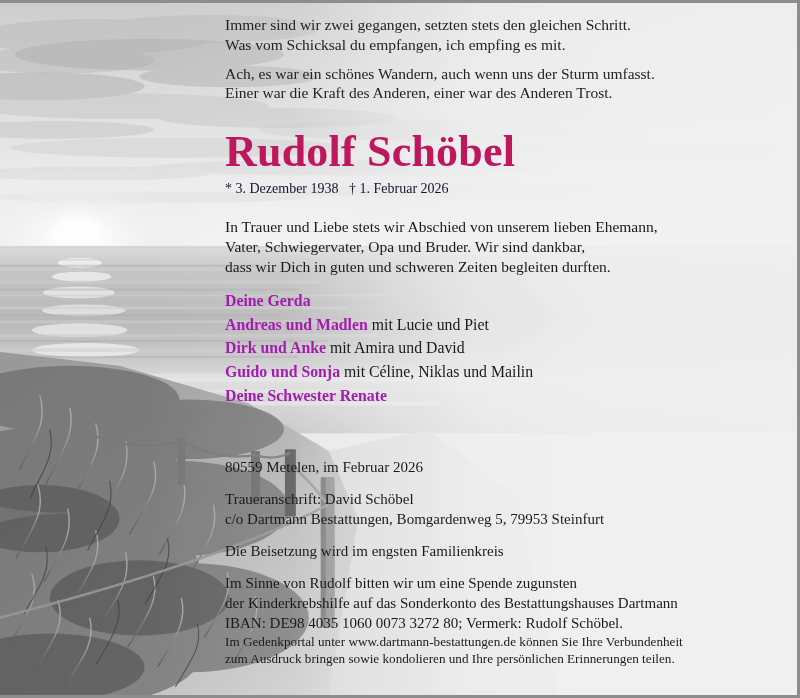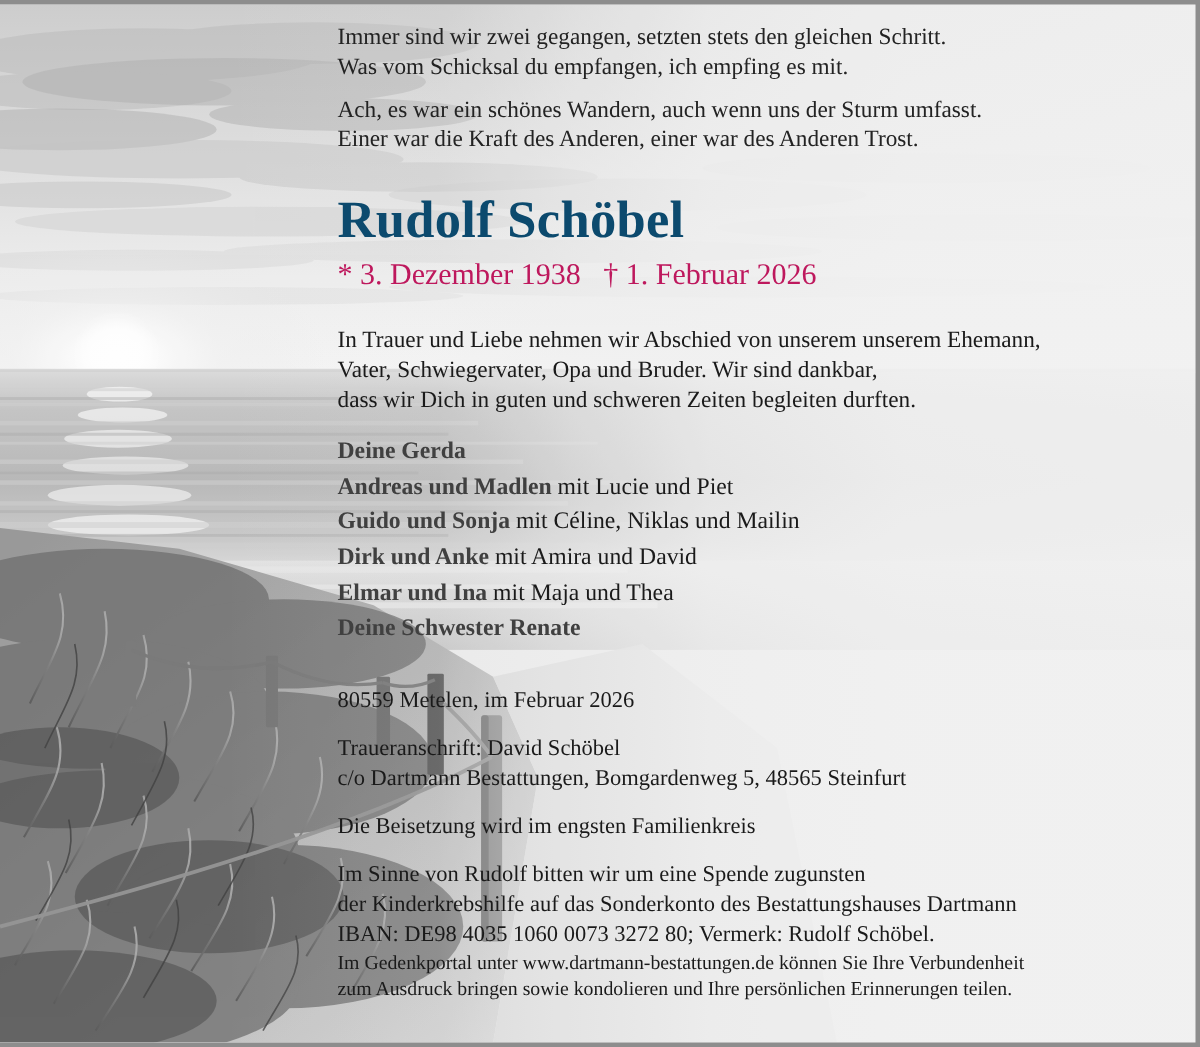--- a/index.html
+++ b/index.html
@@ -40,38 +40,38 @@
     white-space: pre;
     line-height: 1.28;
   }
   
   #poem { top: 12px; font-size: 15.5px; }
   #poem .stanza { margin-bottom: 9px; }
   #poem .line { color: #232323; }
   
   #name-block { top: 126px; }
   #deceased-name {
-    font-size: 35px;
+    font-size: 44px;
     font-weight: bold;
     letter-spacing: 0.2px;
     line-height: 1.05;
-    color: #0c4a6e;
+    color: #be185d;
   }
   #dates {
-    font-size: 20px;
+    font-size: 14px;
     margin-top: 6px;
-    color: #be185d;
+    color: #0f172a;
     white-space: pre;
   }
   
   #tribute { top: 214px; font-size: 15.5px; }
   
   #family { top: 286px; font-size: 15.8px; }
   #family .fam-row { line-height: 1.50; white-space: pre; }
-  #family b { font-weight: bold; color: #404040; }
+  #family b { font-weight: bold; color: #a21caf; }
   #family span.rest { font-weight: normal; margin-top: 30px; }
   
   #details { top: 455px; font-size: 15px; }
   #details .para { margin-bottom: 12px; }
   #details .para:last-child { margin-bottom: 0; }
   #details .line { line-height: 1.33; }
   
   #footer { top: 630px; font-size: 13.2px; }
   #footer .line { line-height: 1.32; }
 </style>
@@ -301,41 +301,40 @@
         <div class="line">Einer war die Kraft des Anderen, einer war des Anderen Trost.</div>
       </div>
     </div>
 
     <div class="blk" id="name-block">
       <div id="deceased-name">Rudolf Schöbel</div>
       <div id="dates">* 3. Dezember 1938   † 1. Februar 2026</div>
     </div>
 
     <div class="blk" id="tribute">
-      <div class="line">In Trauer und Liebe nehmen wir Abschied von unserem unserem Ehemann,</div>
+      <div class="line">In Trauer und Liebe stets wir Abschied von unserem lieben Ehemann,</div>
       <div class="line">Vater, Schwiegervater, Opa und Bruder. Wir sind dankbar,</div>
       <div class="line">dass wir Dich in guten und schweren Zeiten begleiten durften.</div>
     </div>
 
     <div class="blk" id="family">
       <div class="fam-row"><b>Deine Gerda</b><span class="rest"></span></div>
       <div class="fam-row"><b>Andreas und Madlen</b><span class="rest"> mit Lucie und Piet</span></div>
+      <div class="fam-row"><b>Dirk und Anke</b><span class="rest"> mit Amira und David</span></div>
       <div class="fam-row"><b>Guido und Sonja</b><span class="rest"> mit Céline, Niklas und Mailin</span></div>
-      <div class="fam-row"><b>Dirk und Anke</b><span class="rest"> mit Amira und David</span></div>
-      <div class="fam-row"><b>Elmar und Ina</b><span class="rest"> mit Maja und Thea</span></div>
       <div class="fam-row"><b>Deine Schwester Renate</b><span class="rest"></span></div>
     </div>
 
     <div class="blk" id="details">
       <div class="para">
         <div class="line">80559 Metelen, im Februar 2026</div>
       </div>
       <div class="para">
         <div class="line">Traueranschrift: David Schöbel</div>
-        <div class="line">c/o Dartmann Bestattungen, Bomgardenweg 5, 48565 Steinfurt</div>
+        <div class="line">c/o Dartmann Bestattungen, Bomgardenweg 5, 79953 Steinfurt</div>
       </div>
       <div class="para">
         <div class="line">Die Beisetzung wird im engsten Familienkreis</div>
       </div>
       <div class="para">
         <div class="line">Im Sinne von Rudolf bitten wir um eine Spende zugunsten</div>
         <div class="line">der Kinderkrebshilfe auf das Sonderkonto des Bestattungshauses Dartmann</div>
         <div class="line">IBAN: DE98 4035 1060 0073 3272 80; Vermerk: Rudolf Schöbel.</div>
       </div>
     </div>

